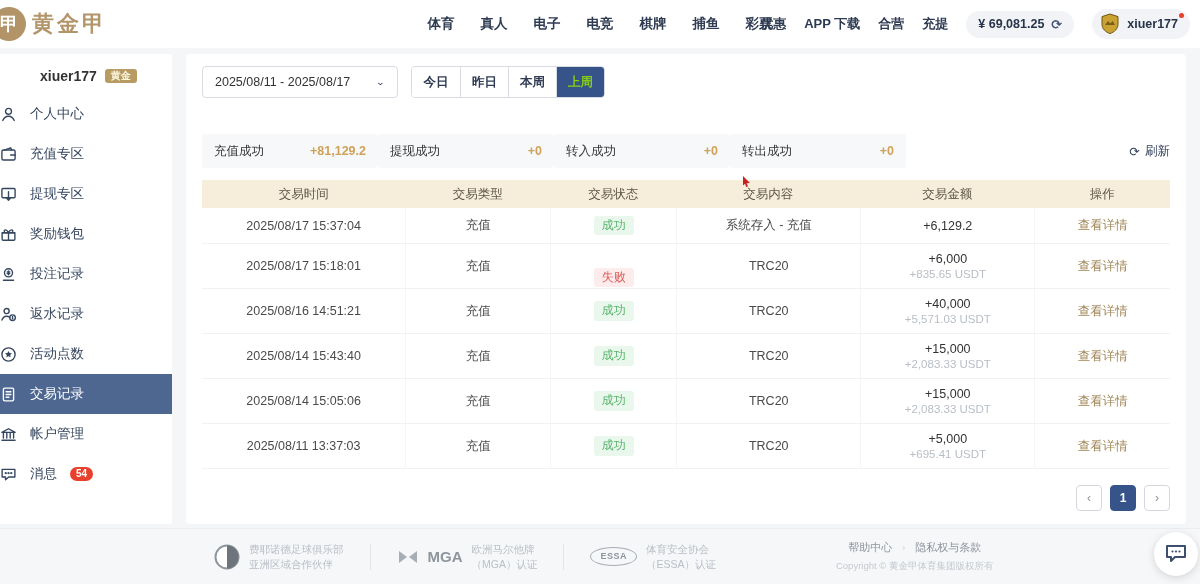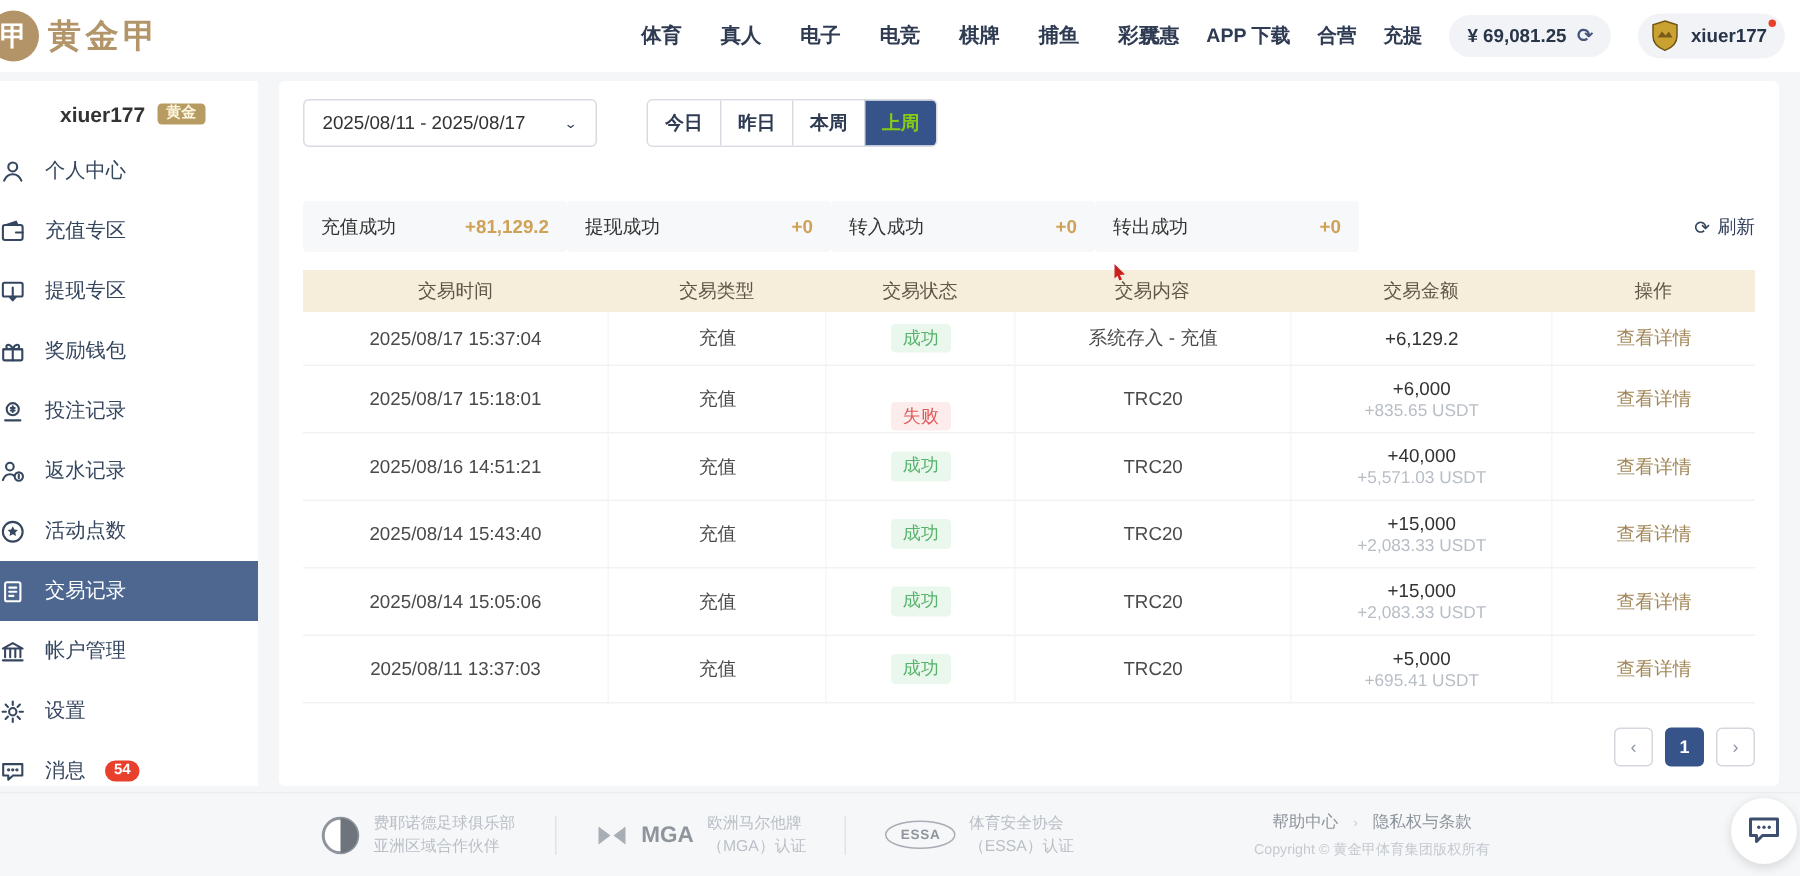--- a/index.html
+++ b/index.html
@@ -51,21 +51,21 @@
   .side-item.active { background:#4d6791; color:#fff; }
   .msg-badge {
     background:#e8402c; color:#fff; font-size:10px; font-weight:bold;
     border-radius:9px; padding:2px 6px; line-height:1;
   }
   
   .main-card {
     flex:1; background:#fff; margin-left:14px; height:470px; border-radius:4px;
     padding:12px 16px 0 16px; position:relative;
   }
-  .filters-row { display:flex; align-items:center; gap:33px; margin-bottom:36px; }
+  .filters-row { display:flex; align-items:center; gap:13px; margin-bottom:36px; }
   .date-select {
     width:196px; height:32px; border:1px solid #d8dce2; border-radius:4px;
     display:flex; align-items:center; justify-content:space-between; padding:0 12px;
     font-size:12.5px; color:#333; cursor:pointer; background:#fff;
   }
   .chevron { font-size:11px; color:#2e3b52; transform:scaleY(.8); }
   .tab-group { display:flex; border:1px solid #d8dce2; border-radius:4px; overflow:hidden; height:32px; }
   .tab {
     width:48px; display:flex; align-items:center; justify-content:center;
     font-size:12.5px; font-weight:bold; color:#2e3b52; cursor:pointer; background:#fff;
@@ -233,27 +233,20 @@
       <span>交易记录</span>
     </div>
     <div class="side-item">
       <svg viewBox="0 0 16 16" fill="none" stroke="currentColor" stroke-width="1.3" stroke-linecap="round" stroke-linejoin="round">
           <path d="M1.8 6 8 2.6 14.2 6z"></path>
           <path d="M3.2 6.6v4.8M6.4 6.6v4.8M9.6 6.6v4.8M12.8 6.6v4.8M1.8 13.4h12.4"></path>
         </svg>
       <span>帐户管理</span>
     </div>
     <div class="side-item">
-      <svg viewBox="0 0 16 16" fill="none" stroke="currentColor" stroke-width="1.3" stroke-linecap="round">
-          <circle cx="8" cy="8" r="2.3"></circle>
-          <path d="M8 1.6v2.1M8 12.3v2.1M1.6 8h2.1M12.3 8h2.1M3.5 3.5l1.5 1.5M11 11l1.5 1.5M12.5 3.5 11 5M5 11l-1.5 1.5"></path>
-        </svg>
-      <span>设置</span>
-    </div>
-    <div class="side-item">
       <svg viewBox="0 0 16 16" fill="none" stroke="currentColor" stroke-width="1.3" stroke-linejoin="round">
           <path d="M2 3.2h12v7.2H8.2L5.2 13v-2.6H2z"></path>
           <circle cx="5.4" cy="6.8" r=".4" fill="currentColor"></circle>
           <circle cx="8" cy="6.8" r=".4" fill="currentColor"></circle>
           <circle cx="10.6" cy="6.8" r=".4" fill="currentColor"></circle>
         </svg>
       <span>消息</span>
       <span class="msg-badge">54</span>
     </div>
   </div>

